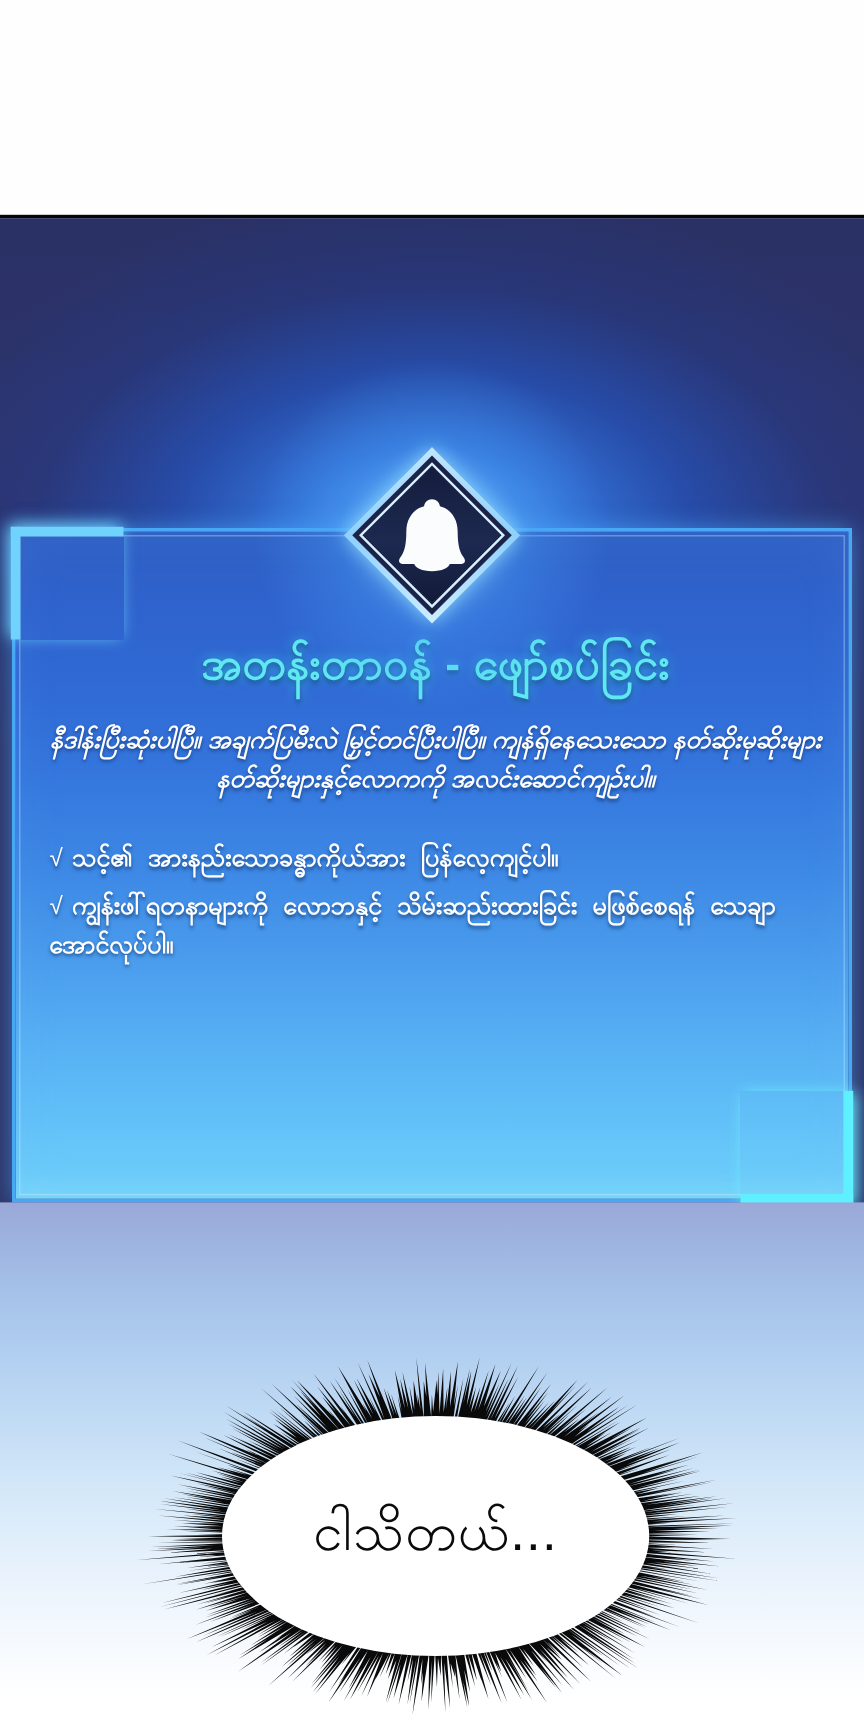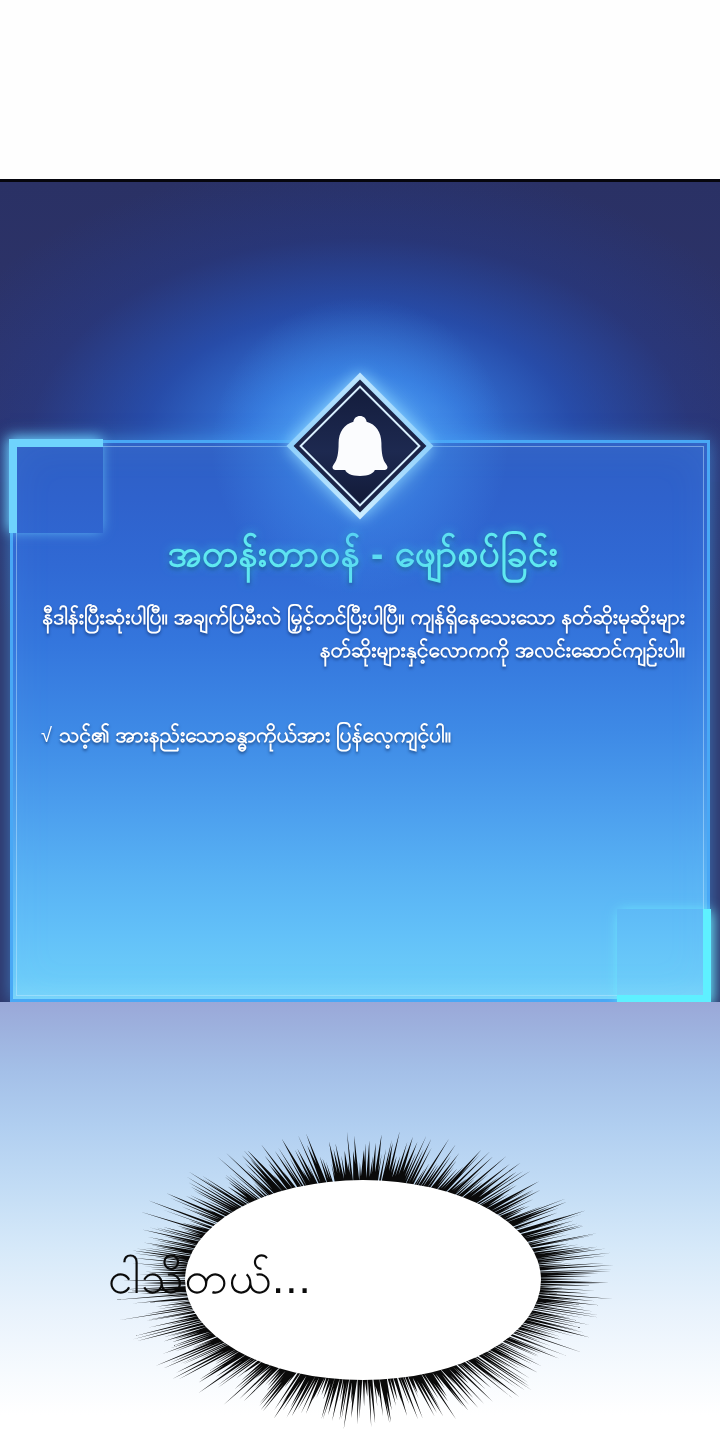--- a/index.html
+++ b/index.html
@@ -206,35 +206,37 @@
       0 2px 4px rgba(0,20,60,0.55);
     line-height: 1.25;
   }
   .card-para {
     margin: 0;
     padding: 24px 28px 0 28px;
     font-size: 21px;
     font-weight: 700;
     color: #ffffff;
     line-height: 1.55;
-    text-align: right;
+    text-align: center;
     text-shadow: 0 2px 3px rgba(0,25,70,0.55);
+    font-style: italic;
   }
   .check-list {
     list-style: none;
     margin: 0;
     padding: 36px 28px 0 28px;
   }
   .check-list li {
     font-size: 21px;
     font-weight: 700;
     color: #ffffff;
     line-height: 1.55;
-    margin: 17px 0 7px 0;
+    margin: 0 0 7px 0;
     text-shadow: 0 2px 3px rgba(0,25,70,0.55);
+    font-family: Liberation Mono, monospace;
   }
   .tick {
     display: inline-block;
     margin-right: 7px;
     font-weight: 400;
     font-size: 20px;
   }
 
   
   .sky {
@@ -262,20 +264,21 @@
     top: 1118px;
     width: 510px;
     height: 323px;
     z-index: 4;
   }
   .bubble-text {
     position: absolute;
     left: 0;
     top: 136px;
     width: 510px;
+    text-align: center;
     font-size: 44px;
     font-weight: 400;
     color: #0a0a0a;
     letter-spacing: 1px;
     z-index: 5;
     line-height: 1.1;
   }
 </style>
 </head>
 <body>
@@ -295,20 +298,23 @@
       <div class="corner br"></div>
 
       <div class="card-body">
         <h1 class="card-title">အတန်းတာဝန် - ဖျော်စပ်ခြင်း</h1>
 
         <p class="card-para">နီဒါန်းပြီးဆုံးပါပြီ။ အချက်ပြမီးလဲ မြှင့်တင်ပြီးပါပြီ။ ကျန်ရှိနေသေးသော နတ်ဆိုးမုဆိုးများ နတ်ဆိုးများနှင့်လောကကို အလင်းဆောင်ကျဉ်းပါ။</p>
 
         <ul class="check-list">
           <li>
             <span class="tick">√</span><span>သင့်၏ အားနည်းသောခန္ဓာကိုယ်အား ပြန်လေ့ကျင့်ပါ။</span>
+          </li>
+          <li>
+            <span class="tick">√</span><span>ကျွန်းဖါ်ရတနာများကို လောဘနှင့် သိမ်းဆည်းထားခြင်း မဖြစ်စေရန် သေချာအောင်လုပ်ပါ။</span>
           </li>
         </ul>
       </div>
     </div>
 
     <div class="emblem-wrap">
       <div class="emblem-glow"></div>
       <div class="diamond">
         <div class="d-outer"></div>
         <div class="d-mid"></div>

